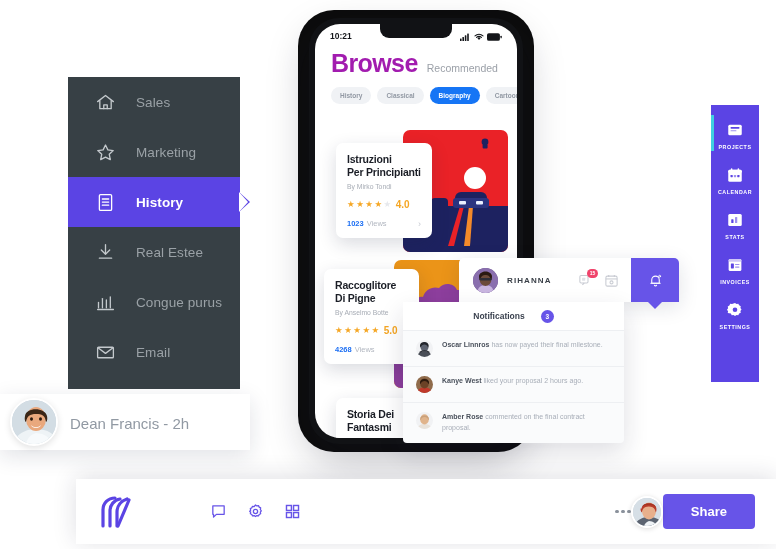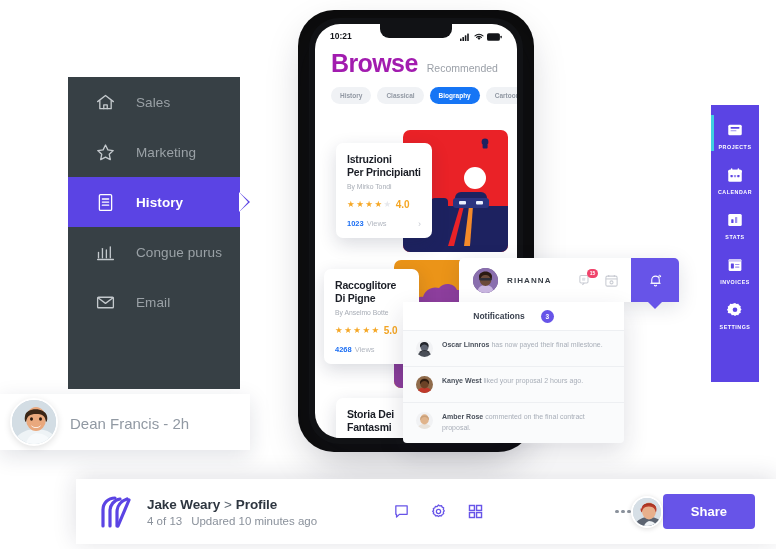--- a/index.html
+++ b/index.html
@@ -224,20 +224,30 @@
       <span class="ls-ico">
         <svg viewBox="0 0 24 24" fill="none" stroke="#ffffff" stroke-width="1.5" stroke-linecap="round" stroke-linejoin="round">
           <rect x="5" y="3" width="14" height="18" rx="1.4"></rect>
           <path d="M8.4 8h7.2M8.4 11.5h7.2M8.4 15h7.2"></path>
         </svg>
       </span>
       <span class="ls-label">History</span>
       <span class="ls-notch"></span>
     </div>
 
+    <div class="ls-item">
+      <span class="ls-ico">
+        <svg viewBox="0 0 24 24" fill="none" stroke="#c4c9cd" stroke-width="1.5" stroke-linecap="round" stroke-linejoin="round">
+          <path d="M12 3v10"></path>
+            <path d="M7.2 9.2L12 14l4.8-4.8"></path>
+            <path d="M5 18.5h14"></path>
+        </svg>
+      </span>
+      <span class="ls-label">Real Estee</span>
+    </div>
 
     <div class="ls-item">
       <span class="ls-ico">
         <svg viewBox="0 0 24 24" fill="none" stroke="#c4c9cd" stroke-width="1.5" stroke-linecap="round" stroke-linejoin="round">
           <path d="M4 18V12"></path>
             <path d="M8.5 18V7.5"></path>
             <path d="M13 18v-9"></path>
             <path d="M17.5 18V5.5"></path>
             <path d="M3 20h18"></path>
         </svg>
@@ -538,28 +548,20 @@
   <div class="bottombar">
     <span class="bb-logo">
       <svg viewBox="0 0 36 32" width="36" height="32">
         <path d="M5 30V14C5 7 10 2 17 2" stroke="#5b44e4" stroke-width="3.2" fill="none" stroke-linecap="round"></path>
         <path d="M12 30V15c0-6 4-11 10-12" stroke="#5b44e4" stroke-width="3.2" fill="none" stroke-linecap="round"></path>
         <path d="M19 30V16c0-6 4-11 10-13" stroke="#5b44e4" stroke-width="3.2" fill="none" stroke-linecap="round"></path>
         <path d="M31 4L20 30" stroke="#5b44e4" stroke-width="3.2" fill="none" stroke-linecap="round"></path>
       </svg>
     </span>
 
-    <div class="bb-txt">
-      <div class="bb-line1">
-        <span>Jake Weary</span><span class="chev">&gt;</span><span>Profile</span>
-      </div>
-      <div class="bb-line2">
-        <span>4 of 13</span><span class="sep"></span><span>Updared 10 minutes ago</span>
-      </div>
-    </div>
 
     <div class="bb-icons">
       <span>
         <svg viewBox="0 0 24 24" fill="none" stroke="#6754e8" stroke-width="1.8" stroke-linejoin="round">
           <path d="M4 4h16v12H9l-4 4v-4H4z"></path>
         </svg>
       </span>
       <span>
         <svg viewBox="0 0 24 24" fill="none" stroke="#6754e8" stroke-width="1.8" stroke-linejoin="round">
           <path d="M12 2.8l1.9 1.4 2.3-.5 1 2.1 2.1 1-.5 2.3 1.4 1.9-1.4 1.9.5 2.3-2.1 1-1 2.1-2.3-.5-1.9 1.4-1.9-1.4-2.3.5-1-2.1-2.1-1 .5-2.3L3.8 12l1.4-1.9-.5-2.3 2.1-1 1-2.1 2.3.5z"></path>

